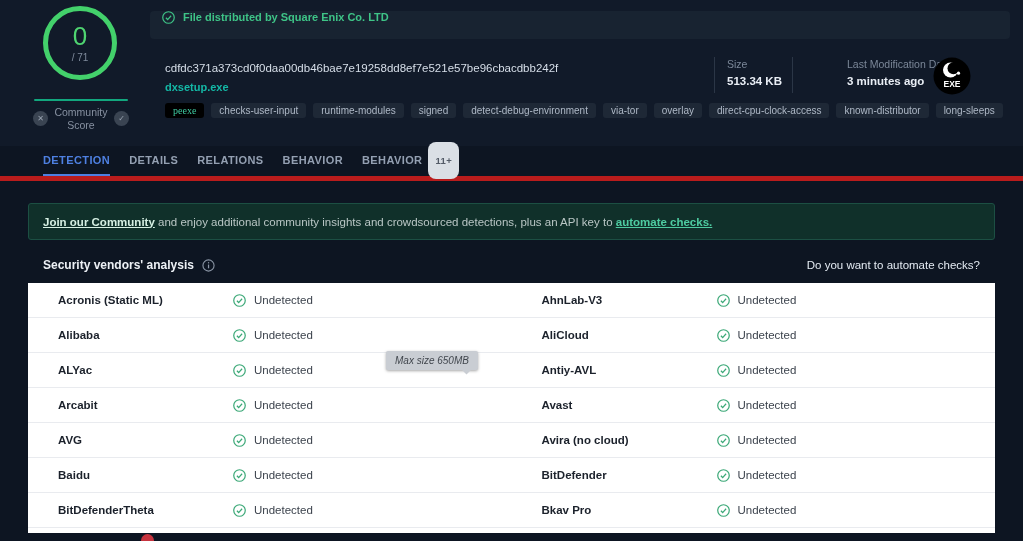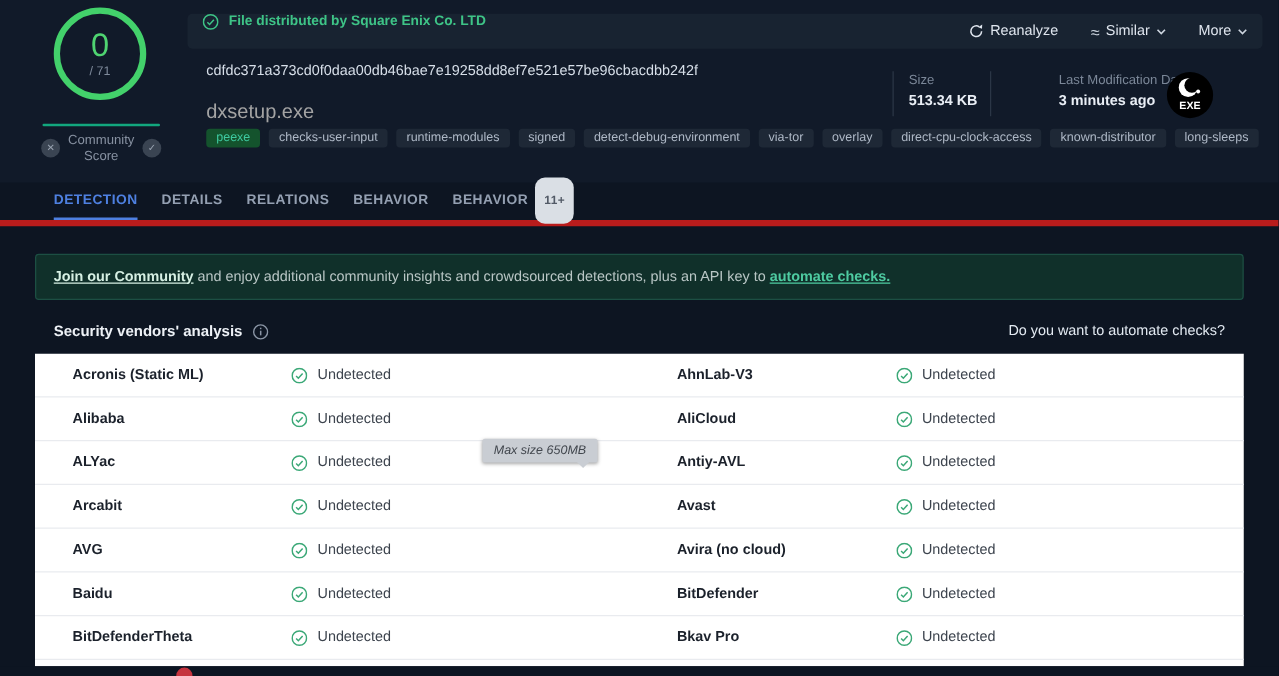--- a/index.html
+++ b/index.html
@@ -20,34 +20,34 @@
   .community-label { position:absolute; left:48px; top:106px; width:66px; text-align:center;
           color:#8791a1; font-size:10.5px; line-height:1.25; }
 
   .notice-bar { position:absolute; left:150px; top:11px; width:860px; height:28px; background:#182331;
           border-radius:4px; display:flex; padding:0 12px; }
   .notice-text { margin-left:8px; color:#3ec487; font-size:11px; font-weight:bold; }
   .actions { margin-left:auto; display:flex; align-items:center; gap:26px; }
   .action { display:flex; align-items:center; gap:5px; color:#dfe5ee; font-size:11.5px; cursor:pointer; }
   .approx { font-size:13px; line-height:1; color:#cdd5df; }
 
-  .hash  { position:absolute; left:165px; top:51px; color:#d7dfe9; font-size:11.5px; }
-  .fname { position:absolute; left:165px; top:81px; color:#a3a3a3; font-size:16px; }
+  .hash  { position:absolute; left:165px; top:62px; color:#d7dfe9; font-size:11.5px; }
+  .fname { position:absolute; left:165px; top:81px; color:#14b8a6; font-size:11px;font-weight:bold; }
   .sep { position:absolute; top:57px; width:1px; height:36px; background:#2b3646; }
   .sep1 { left:714px; } .sep2 { left:792px; }
   .meta { position:absolute; top:58px; }
   .size-col { left:727px; } .mod-col { left:847px; }
   .mlabel { color:#7b8798; font-size:10.5px; }
   .mvalue { color:#e9eef5; font-size:11.5px; font-weight:bold; margin-top:5px; }
   .exe-badge { position:absolute; left:933px; top:57px; width:38px; height:38px; }
 
   .tags { position:absolute; left:165px; top:103px; width:845px; display:flex; gap:7px; }
   .tag { background:#1e2836; color:#aeb8c6; font-size:10px; padding:2px 8px; border-radius:3px;
          white-space:nowrap; cursor:pointer; }
-  .tag-hl { background:#14532d; color:#3ec9a0; }
+  .tag-hl { background:#000000; color:#3ec9a0;font-family:Liberation Serif, serif; }
 
   
   .tabbar { position:absolute; left:0; top:146px; width:1023px; height:35px; border-bottom:5px solid #b91c1c;
             display:flex; padding-left:43px; gap:19px; }
   .tab { display:flex; align-items:center; color:#94a0b2; font-size:11px; font-weight:bold;
          letter-spacing:0.4px; cursor:pointer; border-bottom:2px solid transparent; }
   .tab.active { color:#4e80e1; border-bottom:2px solid #4e80e1; }
   .badge { margin-left:6px; background:#dadfe5; color:#525a66; font-size:9.5px; font-weight:bold;
            padding:13px 7px; border-radius:8px; }
 
@@ -103,42 +103,20 @@
     <div class="vote vote-r">
       <span>✓</span>
     </div>
 
     <div class="notice-bar">
       <svg viewBox="0 0 14 14" width="13" height="13">
         <circle cx="7" cy="7" r="6.2" fill="none" stroke="#3ec487" stroke-width="1.3"></circle>
         <path d="M4.2 7.3 L6.1 9.2 L9.8 5.1" fill="none" stroke="#3ec487" stroke-width="1.3"></path>
       </svg>
       <span class="notice-text">File distributed by Square Enix Co. LTD</span>
-      <div class="actions">
-        <div class="action">
-          <svg viewBox="0 0 14 14" width="12" height="12">
-            <path d="M12 7 A 5 5 0 1 1 9.6 2.7" fill="none" stroke="#dfe5ee" stroke-width="1.4"></path>
-            <path d="M12.6 0.8 L12.3 4.6 L8.8 3.2 Z" fill="#dfe5ee"></path>
-          </svg>
-          <span>Reanalyze</span>
-        </div>
-        <div class="action">
-          <span class="approx">≈</span>
-          <span>Similar</span>
-          <svg viewBox="0 0 8 5" width="8" height="5">
-            <path d="M1 0.8 L4 3.8 L7 0.8" fill="none" stroke="#cdd5df" stroke-width="1.3"></path>
-          </svg>
-        </div>
-        <div class="action">
-          <span>More</span>
-          <svg viewBox="0 0 8 5" width="8" height="5">
-            <path d="M1 0.8 L4 3.8 L7 0.8" fill="none" stroke="#cdd5df" stroke-width="1.3"></path>
-          </svg>
-        </div>
-      </div>
     </div>
 
     <div class="hash">cdfdc371a373cd0f0daa00db46bae7e19258dd8ef7e521e57be96cbacdbb242f</div>
     <div class="fname">dxsetup.exe</div>
 
     <div class="sep sep1"></div>
     <div class="meta size-col">
       <div class="mlabel">Size</div>
       <div class="mvalue">513.34 KB</div>
     </div>

